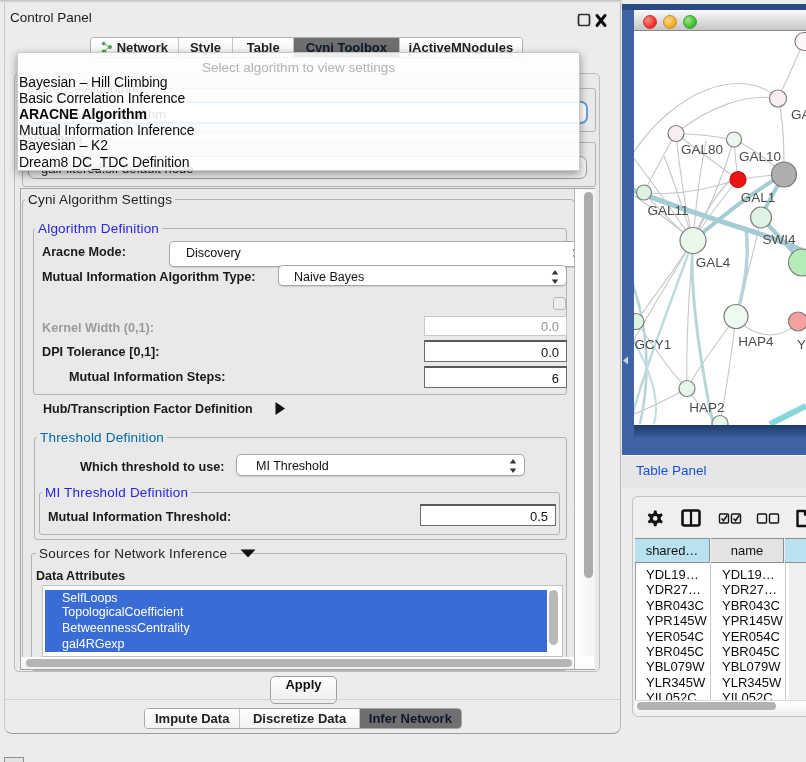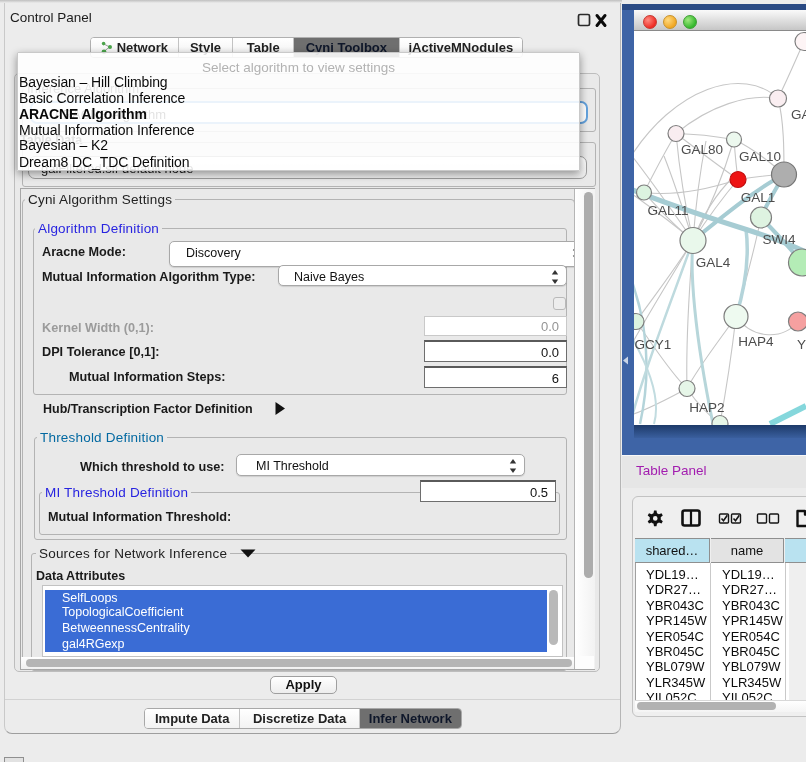--- a/index.html
+++ b/index.html
@@ -37,21 +37,21 @@
      border:1px solid #c9c9c9;border-radius:1px;box-shadow:0 3px 9px rgba(0,0,0,0.4);box-sizing:border-box;z-index:50;}
   #popup .hdr{position:absolute;left:0;top:7px;width:100%;text-align:center;color:#b2b2b2;font-size:13.5px;}
   #popup .it{position:absolute;left:1px;font-size:14px;color:#090909;white-space:nowrap;letter-spacing:-0.1px;}
   
   .sbtrack{position:absolute;background:linear-gradient(to right,#ffffff,#f2f2f2);}
   .sbthumb{position:absolute;background:#acacac;border-radius:4.5px;}
   
   #attrlist{position:absolute;left:42px;top:585px;width:521px;height:72px;background:#fff;border:1px solid #c2c2c2;box-sizing:border-box;overflow:hidden;}
   .lrow{position:absolute;left:2px;width:485px;height:16px;background:#3a6cd5;color:#fff;font-size:12.5px;line-height:16px;padding-left:17px;}
   
-  #applybtn{position:absolute;left:270px;top:676px;width:67px;height:18px;background:linear-gradient(#ffffff,#ededed);
+  #applybtn{position:absolute;left:270px;top:676px;width:67px;height:28px;background:linear-gradient(#ffffff,#ededed);
      border:1px solid #9f9f9f;border-radius:5px;box-sizing:border-box;text-align:center;font-size:13px;font-weight:bold;color:#111;line-height:16px;}
   .btabstrip{position:absolute;left:144px;top:708px;width:318px;height:21px;background:#fff;border:1px solid #a8a8a8;
      border-radius:4px;box-sizing:border-box;display:flex;overflow:hidden;font-size:13px;font-weight:bold;color:#222;}
   
   #bluebg{position:absolute;left:622px;top:0;width:184px;height:455px;background:#3e64a6;}
   #netwin-title{position:absolute;left:634px;top:10px;width:172px;height:21px;background:linear-gradient(#fafafa,#c6c6c6);border-bottom:1px solid #8a8a8a;box-sizing:border-box;}
   .tl{position:absolute;top:15px;width:12px;height:12px;border-radius:50%;}
   #netcanvas{position:absolute;left:634px;top:31px;width:172px;height:394px;background:#fff;overflow:hidden;}
   #tablepanel-hdr{position:absolute;left:622px;top:455px;width:184px;height:33px;background:#e6e6e6;border-top:1px solid #f8f8f8;box-sizing:border-box;}
   #tp-bg{position:absolute;left:622px;top:488px;width:184px;height:274px;background:#ececec;}
@@ -136,21 +136,21 @@
 <div class="combo" style="left:236px;top:454px;width:289px;height:22px;">
       <span class="ct" style="left:19px;top:4px;">MI Threshold</span>
   <svg class="spin" style="top:3px" width="8" height="16" viewBox="0 0 8 16">
         <path d="M4 1 L7.2 5.5 L0.8 5.5 Z" fill="#333"></path>
         <path d="M4 15 L7.2 10.5 L0.8 10.5 Z" fill="#333"></path>
       </svg>
     </div>
 <div class="grpbox" style="left:39px;top:492px;width:519px;height:41px;"></div>
 <div class="grptitle" style="left:42px;top:485px;color:#2824e0;">MI Threshold Definition</div>
 <div class="lbl" style="left:48px;top:510px;">Mutual Information Threshold:</div>
-<div class="field" style="left:420px;top:480px;width:136px;height:22px;border:1px solid #6e6e6e;border-top:2px solid #5a5a5a;padding:3px 7px 0 0;">0.5</div>
+<div class="field" style="left:420px;top:504px;width:136px;height:22px;border:1px solid #6e6e6e;border-top:2px solid #5a5a5a;padding:3px 7px 0 0;">0.5</div>
 
 <div class="grpbox" style="left:31px;top:553px;width:534px;height:116px;"></div>
 <div class="grptitle" style="left:36px;top:546px;">Sources for Network Inference</div>
 <svg class="abs" style="left:240px;top:549px" width="16" height="9" viewBox="0 0 16 9">
       <path d="M0.5 0.5 L15.5 0.5 L8 8.5 Z" fill="#111"></path>
     </svg>
 <div class="lbl" style="left:36px;top:569px;font-size:12.5px;">Data Attributes</div>
 <div id="attrlist">
   <div class="lrow" style="top:4px;">SelfLoops</div>
   <div class="lrow" style="top:18px;">TopologicalCoefficient</div>
@@ -267,21 +267,21 @@
     <text x="19" y="317.5">GCY1</text>
     <text x="122" y="314.5">HAP4</text>
     <text x="73" y="380.5">HAP2</text>
     <text x="157" y="88" text-anchor="start">GAL2</text>
     <text x="163" y="317.5" text-anchor="start">YEL0</text>
   </g>
 </svg>
 </div>
 
 <div id="tablepanel-hdr"></div>
-<div class="abs" style="left:636px;top:463px;font-size:13.5px;color:#a21caf;">Table Panel</div>
+<div class="abs" style="left:636px;top:463px;font-size:13.5px;color:#1d4ed8;">Table Panel</div>
 <div id="tp-bg"></div>
 <div id="tp-panel"></div>
 <svg class="abs" style="left:645px;top:509px" width="165" height="20" viewBox="0 0 165 20">
   <g fill="#111">
     <path d="M9 1.5 L11.5 1.5 L12 4.2 A5.6 5.6 0 0 1 13.9 5.3 L16.5 4.3 L17.8 6.5 L15.7 8.3 A5.6 5.6 0 0 1 15.7 10.5 L17.8 12.3 L16.5 14.5 L13.9 13.5 A5.6 5.6 0 0 1 12 14.6 L11.5 17.3 L9 17.3 L8.5 14.6 A5.6 5.6 0 0 1 6.6 13.5 L4 14.5 L2.7 12.3 L4.8 10.5 A5.6 5.6 0 0 1 4.8 8.3 L2.7 6.5 L4 4.3 L6.6 5.3 A5.6 5.6 0 0 1 8.5 4.2 Z M10.25 11.7 A2.3 2.3 0 1 0 10.25 7.1 A2.3 2.3 0 0 0 10.25 11.7 Z" fill-rule="evenodd"></path>
   </g>
   <rect x="37.5" y="1.5" width="17" height="15" rx="2" fill="none" stroke="#111" stroke-width="2.6"></rect>
   <line x1="46" y1="2" x2="46" y2="16" stroke="#111" stroke-width="2.2"></line>
   <g fill="none" stroke="#161616" stroke-width="1.4">
     <rect x="74.5" y="5" width="9" height="9" rx="1"></rect>

